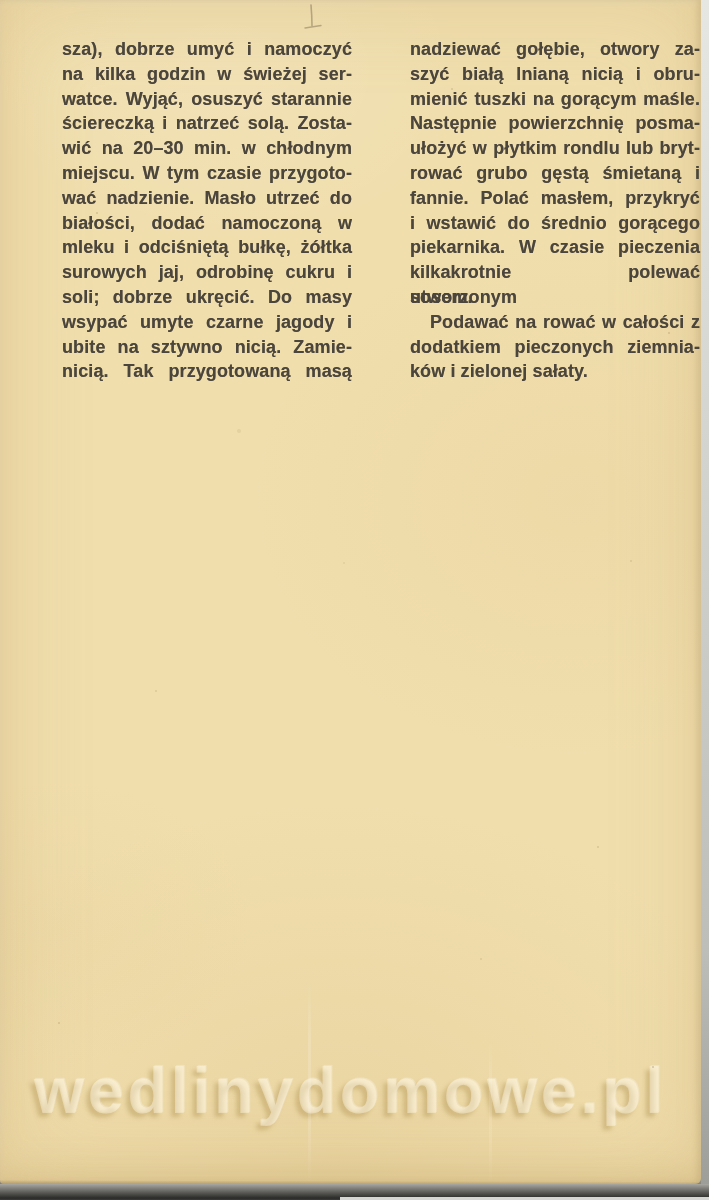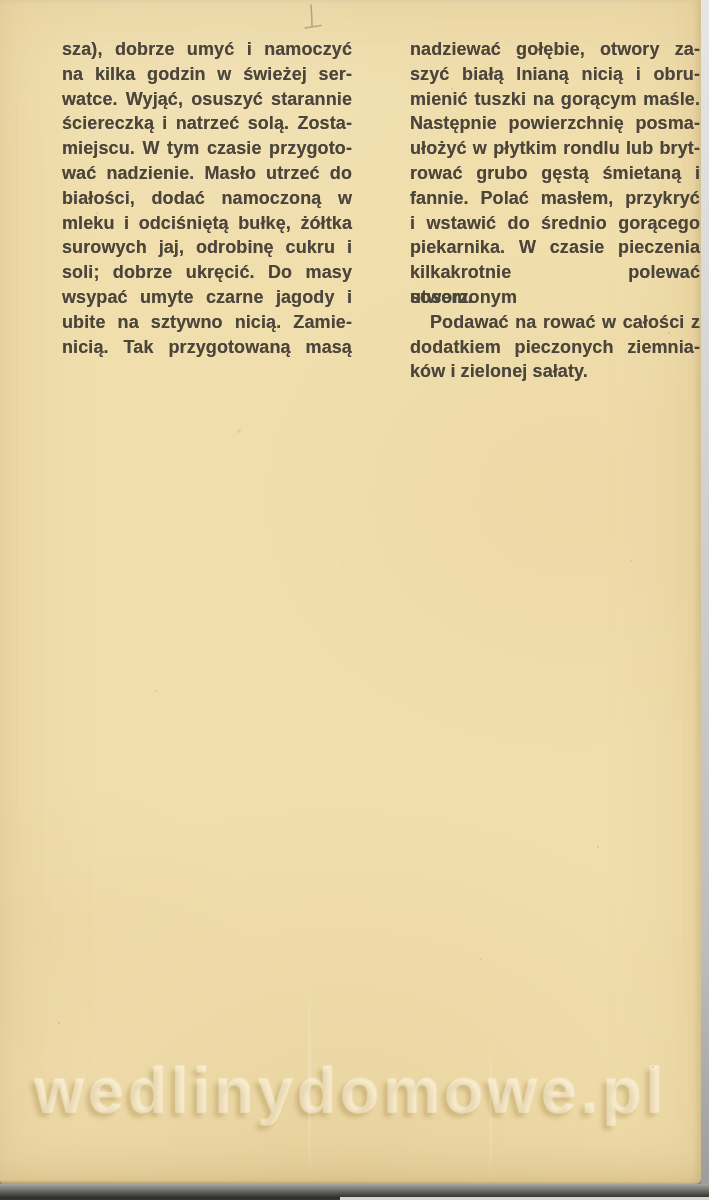--- a/index.html
+++ b/index.html
@@ -169,20 +169,21 @@
     <svg class="pen-mark" width="40" height="34" viewBox="0 0 40 34">
       <path d="M15,3 C15.5,9 16,16 16,24" stroke="#8a7a5c" stroke-width="1.6" fill="none" stroke-linecap="round"></path>
       <path d="M9,26 L25,23.5" stroke="#8a7a5c" stroke-width="1.4" fill="none" stroke-linecap="round"></path>
     </svg>
 
     <div class="col col-left">
       <div class="line">sza), dobrze umyć i namoczyć</div>
       <div class="line">na kilka godzin w świeżej ser-</div>
       <div class="line">watce. Wyjąć, osuszyć starannie</div>
       <div class="line">ściereczką i natrzeć solą. Zosta-</div>
+      <div class="line">wić na 20–30 min. w chłodnym</div>
       <div class="line">miejscu. W tym czasie przygoto-</div>
       <div class="line">wać nadzienie. Masło utrzeć do</div>
       <div class="line">białości, dodać namoczoną w</div>
       <div class="line">mleku i odciśniętą bułkę, żółtka</div>
       <div class="line">surowych jaj, odrobinę cukru i</div>
       <div class="line">soli; dobrze ukręcić. Do masy</div>
       <div class="line">wsypać umyte czarne jagody i</div>
       <div class="line">ubite na sztywno nicią. Zamie-</div>
       <div class="line">nicią. Tak przygotowaną masą</div>
     </div>

